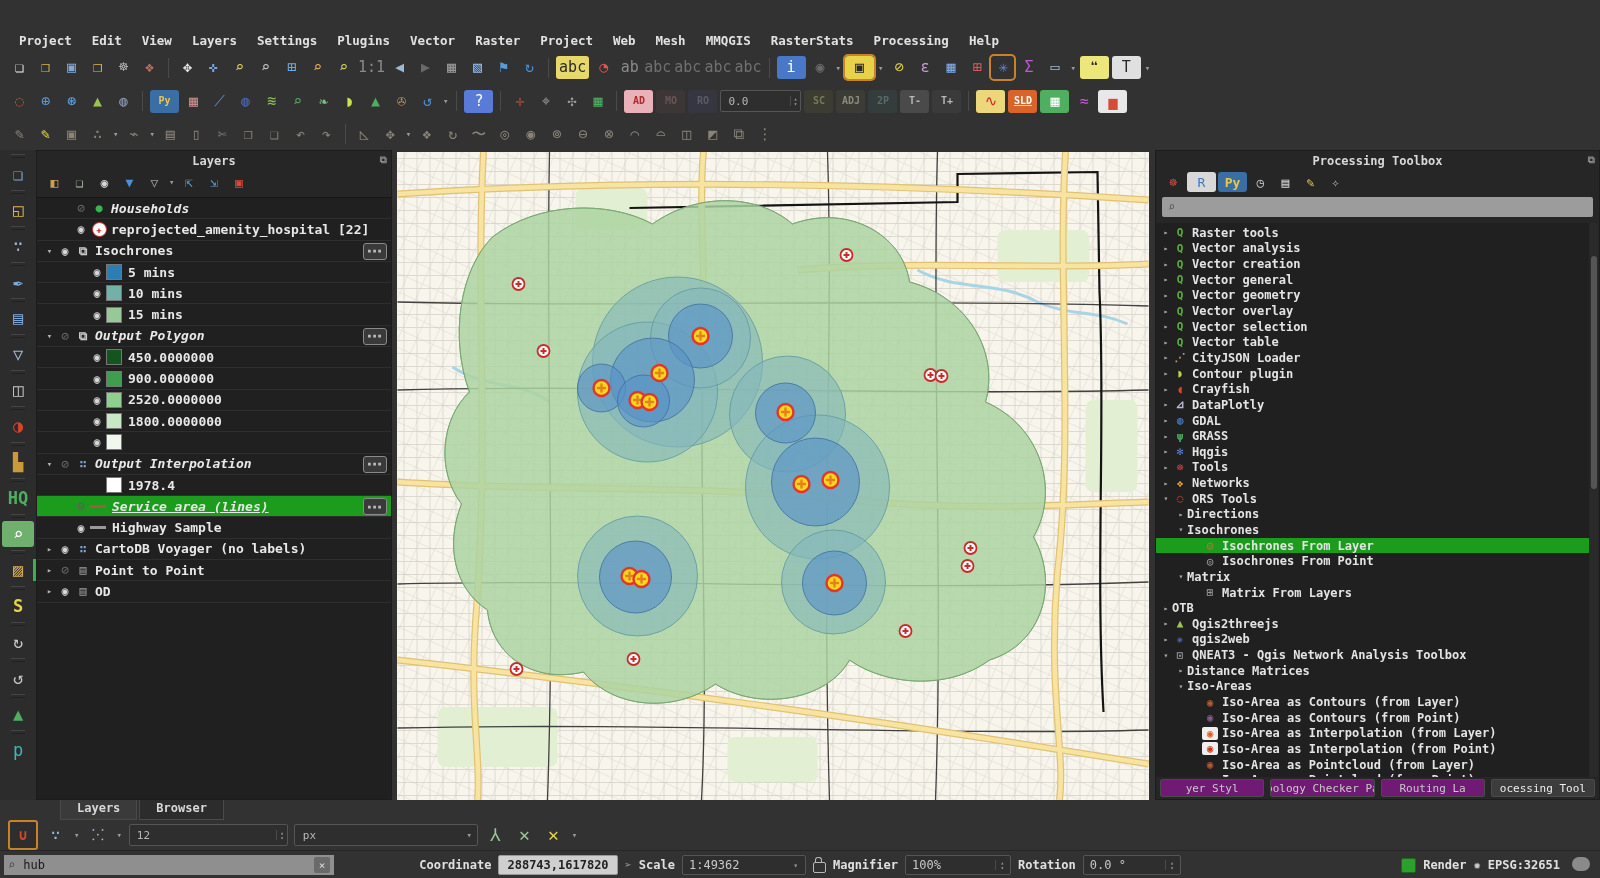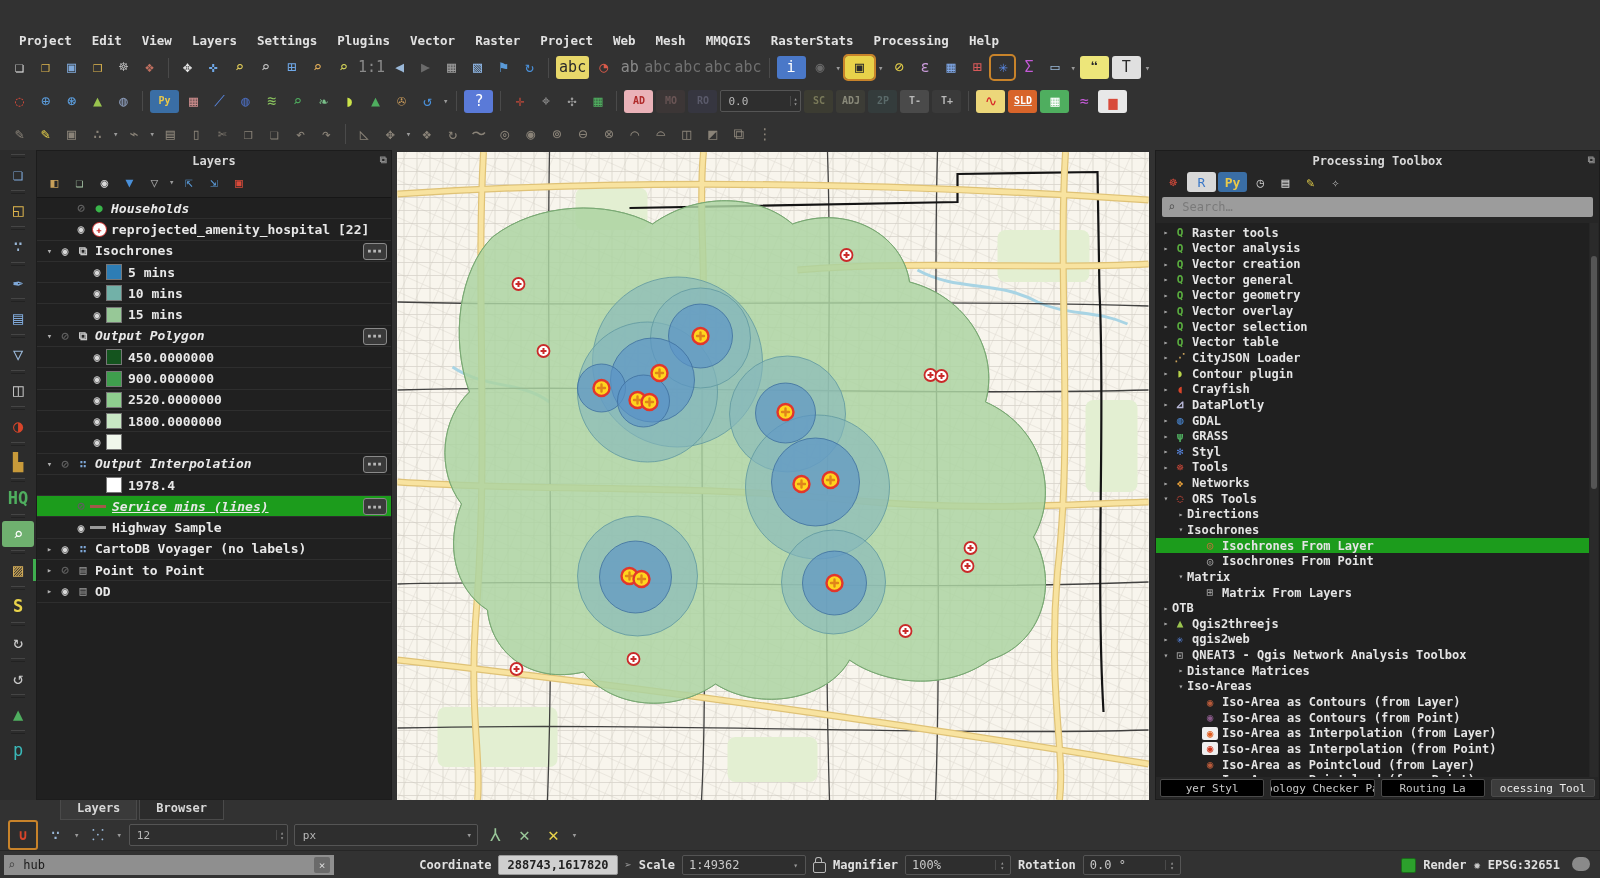--- a/index.html
+++ b/index.html
@@ -77,21 +77,21 @@
   .ttree{position:absolute;left:0;top:72px;right:10px;bottom:22px;background:#202020;overflow:hidden;padding-top:2px;}
   .trow2{height:15.65px;display:flex;align-items:center;font-size:12px;font-weight:bold;white-space:nowrap;}
   .trow2 .arr{width:12px;text-align:center;font-size:8px;color:#aaa;flex:none;}
   .trow2 .ticon{width:16px;height:13px;border-radius:2px;margin-right:4px;display:inline-flex;align-items:center;
                 justify-content:center;font-size:11px;flex:none;}
   .trow2 .lbl{color:#e4e4e4;}
   .trow2.sel{background:#1c9c1c;}
   .tscroll{position:absolute;right:1px;top:72px;bottom:22px;width:8px;background:#2a2a2a;}
   .tscroll .thumb{position:absolute;left:1px;right:1px;top:6%;height:42%;background:#555;border-radius:3px;}
   .rtabs{position:absolute;left:0;right:0;bottom:0;height:22px;display:flex;gap:6px;padding:2px 4px;box-sizing:border-box;background:#262626;}
-  .rtab{flex:1;background:#000000;border:1px solid #4a4a4a;border-radius:2px;font-size:11px;color:#c8c8c8;
+  .rtab{flex:1;background:#701a75;border:1px solid #4a4a4a;border-radius:2px;font-size:11px;color:#c8c8c8;
         display:flex;align-items:center;justify-content:center;overflow:hidden;white-space:nowrap;}
   .rtab.active{background:#3c3c3c;color:#eee;}
   
   .mapwrap{position:absolute;left:397px;top:2px;width:752px;height:648px;background:#f8f5ed;}
   
   .ltabs{position:absolute;left:36px;top:800px;height:20px;display:flex;gap:2px;padding-left:24px;}
   .ltab{padding:1px 16px;font-size:12px;font-weight:bold;color:#d8d8d8;background:#2c2c2c;border:1px solid #4a4a4a;border-top:none;}
   .ltab.active{background:#3a3a3a;}
   .snaprow{position:absolute;left:0;top:820px;width:1600px;height:30px;display:flex;align-items:center;gap:6px;padding:0 8px;box-sizing:border-box;}
   .snaprow .magnet{width:26px;height:26px;border:2px solid #c8832a;border-radius:3px;display:flex;align-items:center;
@@ -663,21 +663,21 @@
           <div class="lrow" style="padding-left: 38px;">
             <span class="arr"></span>
             <span class="eye"></span>
             <span class="sw" style="background: rgb(255, 255, 255);"></span>
             <span class="lbl">1978.4</span>
           </div>
           <div class="lrow sel" style="padding-left: 22px;">
             <span class="arr"></span>
             <span class="eye off">⊘</span>
             <span class="ln" style="background: rgb(162, 89, 74);"></span>
-            <span class="lbl it un">Service mins (lines)</span>
+            <span class="lbl it un">Service area (lines)</span>
             <span class="lbadge">▪▪▪</span>
           </div>
           <div class="lrow" style="padding-left: 22px;">
             <span class="arr"></span>
             <span class="eye on">◉</span>
             <span class="ln" style="background: rgb(154, 154, 154);"></span>
             <span class="lbl">Highway Sample</span>
           </div>
           <div class="lrow" style="padding-left: 6px;">
             <span class="arr">▸</span>
@@ -901,21 +901,20 @@
           </span>
           <span class="tbi">
             <i class="gl" style="color: rgb(232, 210, 74);">✎</i>
           </span>
           <span class="tbi">
             <i class="gl" style="color: rgb(200, 200, 200);">✧</i>
           </span>
         </div>
       <div class="tsearch">
         <span class="mag">⌕</span>
-        <input placeholder="Search…" style="">
       </div>
       <div class="ttree" id="ttree">
           <div class="trow2" style="padding-left: 4px;">
             <span class="arr">▸</span>
             <span class="ticon" style="color: rgb(90, 174, 63);">Q</span>
             <span class="lbl">Raster tools</span>
           </div>
           <div class="trow2" style="padding-left: 4px;">
             <span class="arr">▸</span>
             <span class="ticon" style="color: rgb(90, 174, 63);">Q</span>
@@ -977,21 +976,21 @@
             <span class="lbl">GDAL</span>
           </div>
           <div class="trow2" style="padding-left: 4px;">
             <span class="arr">▸</span>
             <span class="ticon" style="color: rgb(79, 174, 95);">ψ</span>
             <span class="lbl">GRASS</span>
           </div>
           <div class="trow2" style="padding-left: 4px;">
             <span class="arr">▸</span>
             <span class="ticon" style="color: rgb(90, 138, 232);">✻</span>
-            <span class="lbl">Styl</span>
+            <span class="lbl">Hqgis</span>
           </div>
           <div class="trow2" style="padding-left: 4px;">
             <span class="arr">▸</span>
             <span class="ticon" style="color: rgb(216, 74, 58);">☸</span>
             <span class="lbl">Tools</span>
           </div>
           <div class="trow2" style="padding-left: 4px;">
             <span class="arr">▸</span>
             <span class="ticon" style="color: rgb(232, 160, 58);">❖</span>
             <span class="lbl">Networks</span>

